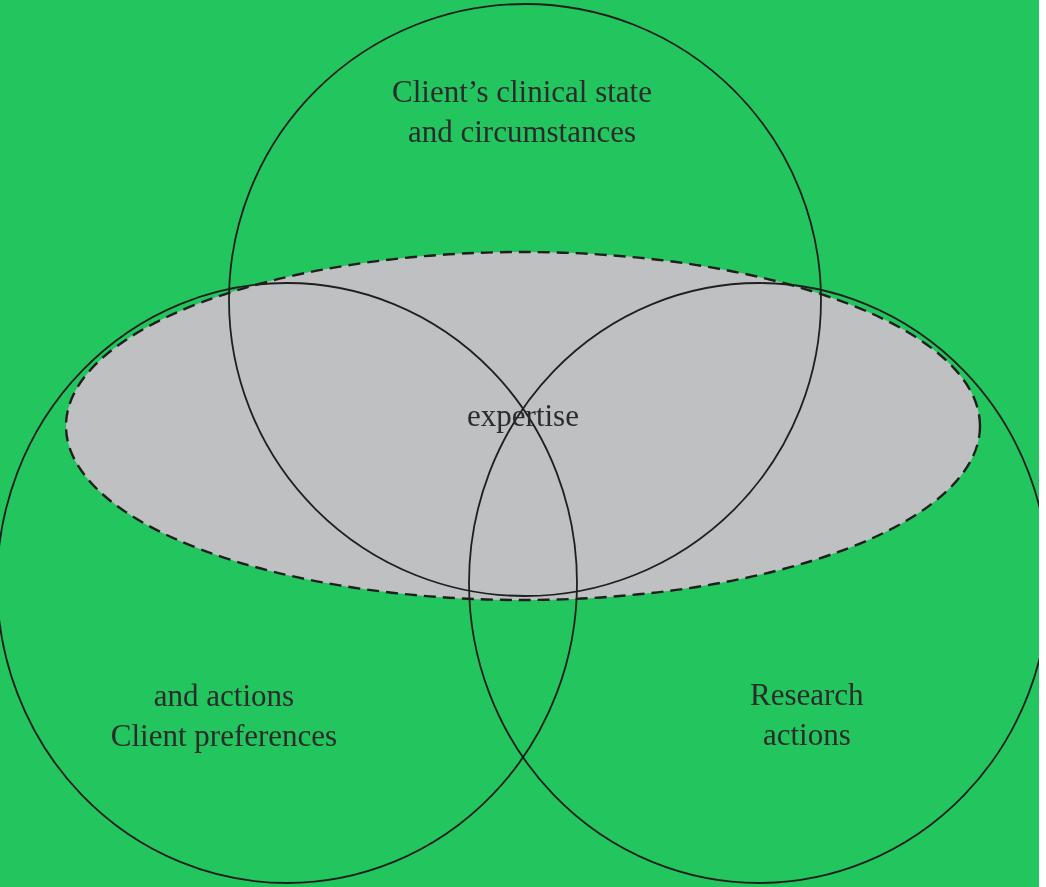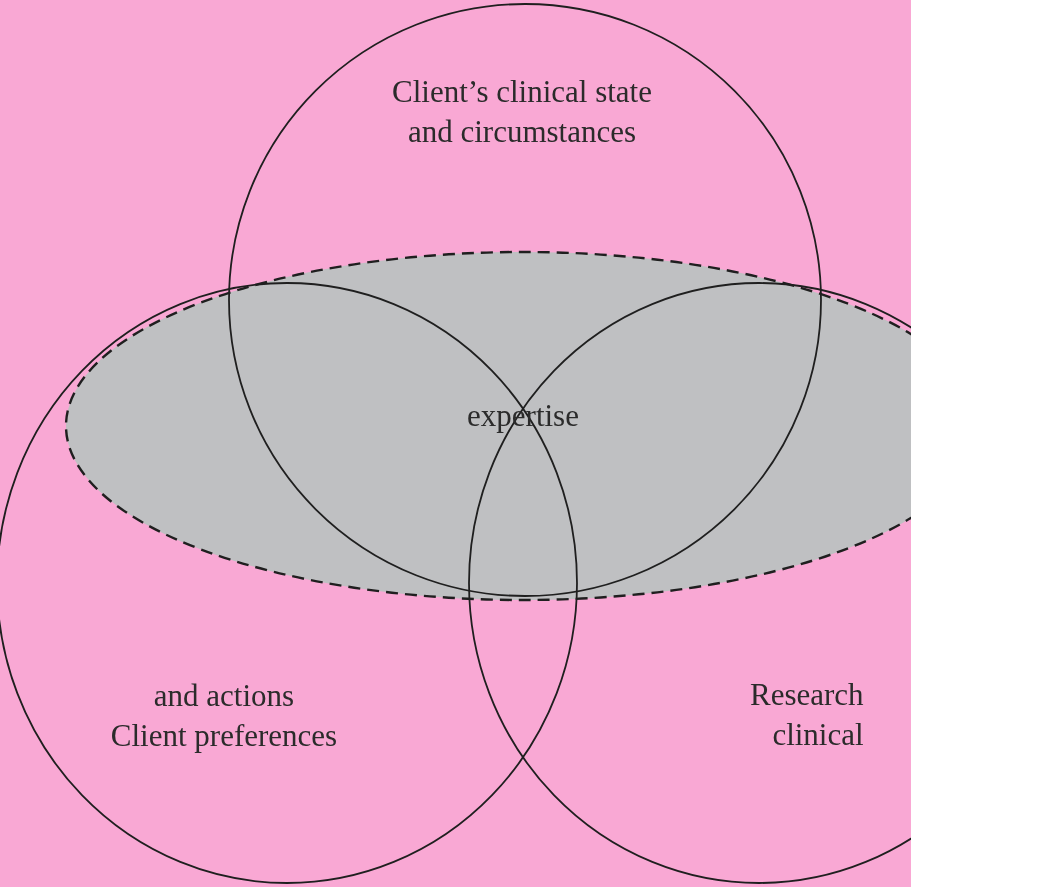--- a/index.html
+++ b/index.html
@@ -2,23 +2,23 @@
 <html><head>
 <meta charset="utf-8">
 <style>
   html, body {
     margin: 0;
     padding: 0;
     background: #ffffff;
   }
   .figure-canvas {
     position: relative;
-    width: 911px;
+    width: 1039px;
     height: 887px;
-    background: #f9a8d4;
+    background: #22c55e;
     overflow: hidden;
     font-family: "Liberation Serif", "DejaVu Serif", serif;
   }
   .venn-svg {
     position: absolute;
     left: 0;
     top: 0;
     width: 1046px;
     height: 887px;
     display: block;
@@ -29,21 +29,21 @@
     font-size: 31px;
     line-height: 40px;
     white-space: nowrap;
   }
   .diagram-label .label-line { display: block; }
   .centered {
     transform: translateX(-50%);
     text-align: center;
   }
   .left-aligned {
-    text-align: right;
+    text-align: center;
   }
 </style>
 </head>
 <body>
 
 <div class="figure-canvas">
 
   <svg class="venn-svg" viewBox="0 0 1046 887" aria-hidden="true">
 
     <ellipse cx="523" cy="426" rx="457" ry="174" fill="#bfc0c2" stroke="none"></ellipse>
@@ -66,16 +66,16 @@
     <span class="label-line">expertise</span>
   </div>
 
   <div class="diagram-label centered" style="left:224px; top:676px;">
     <span class="label-line">and actions</span>
     <span class="label-line">Client preferences</span>
   </div>
 
   <div class="diagram-label left-aligned" style="left:750px; top:675px;">
     <span class="label-line">Research</span>
-    <span class="label-line">clinical</span>
+    <span class="label-line">actions</span>
   </div>
 
 </div>
 
 </body></html>

